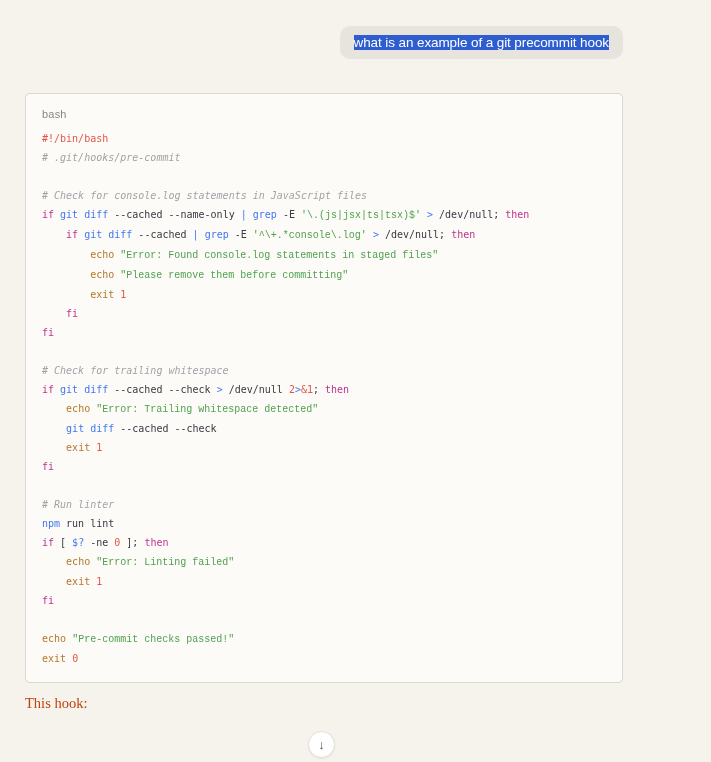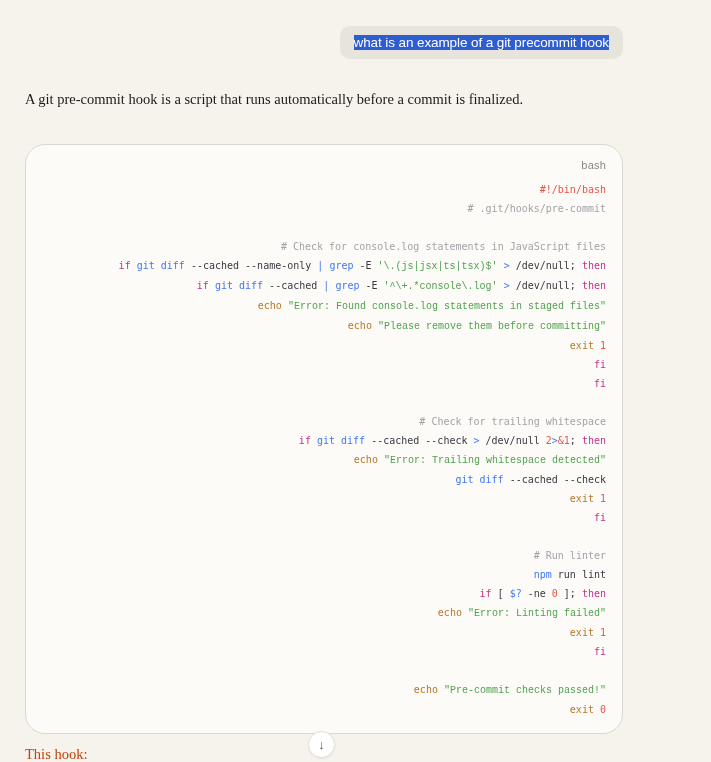--- a/index.html
+++ b/index.html
@@ -37,23 +37,22 @@
     line-height:21px;
     color:#1b1a16;
   }
   .prose .line { white-space:nowrap; }
 
   
   .code-block {
     margin-top:34px;
     background:#fcfbf8;
     border:1px solid #dad8d1;
-    border-radius:20px;
+    border-radius:5px;
     width:598px;
-    text-align:right;
   }
   .code-header {
     padding:14px 16px 9px 16px;
     font-size:11px;
     color:#8a8884;
     letter-spacing:0.2px;
   }
   .code-body {
     padding:0 16px 14px 16px;
     font-family:"DejaVu Sans Mono", monospace;
@@ -63,21 +62,21 @@
     color:#383a42;
   }
   .code-line { min-height:19px; }
   .tok-pl  { color:#383a42; }
   .tok-kw  { color:#c0328e; }
   .tok-fn  { color:#4078f2; }
   .tok-bi  { color:#b5772a; }
   .tok-str { color:#50a14f;font-family:Liberation Mono, monospace; }
   .tok-num { color:#e45649; }
   .tok-red { color:#e45649; }
-  .tok-com { color:#a2a3a7; }
+  .tok-com { color:#a2a3a7; font-style:italic; }
   .tok-op  { color:#4078f2; }
   .tok-var { color:#4078f2; }
 
   
   .outro {
     margin-top:12px;
     font-family:"Liberation Serif", serif;
     font-size:14.5px;
     color:#c2410c;
   }
@@ -103,21 +102,20 @@
 <div class="page">
   <div class="content">
 
     <div class="user-row">
       <div class="user-bubble">
         <span class="selected">what is an example of a git precommit hook</span>
       </div>
     </div>
 
     <div class="prose">
-      <div class="line">A git pre-commit hook is a script that runs automatically before a commit is finalized.</div>
     </div>
 
     <div class="code-block">
       <div class="code-header">bash</div>
       <div class="code-body"><div class="code-line"><span class="tok-red">#!/bin/bash</span></div><div class="code-line"><span class="tok-com"># .git/hooks/pre-commit</span></div><div class="code-line"></div><div class="code-line"><span class="tok-com"># Check for console.log statements in JavaScript files</span></div><div class="code-line"><span class="tok-kw">if</span><span class="tok-pl"> </span><span class="tok-fn">git diff</span><span class="tok-pl"> --cached --name-only </span><span class="tok-op">|</span><span class="tok-pl"> </span><span class="tok-fn">grep</span><span class="tok-pl"> -E </span><span class="tok-str">'\.(js|jsx|ts|tsx)$'</span><span class="tok-pl"> </span><span class="tok-op">&gt;</span><span class="tok-pl"> /dev/null; </span><span class="tok-kw">then</span></div><div class="code-line"><span class="tok-pl">    </span><span class="tok-kw">if</span><span class="tok-pl"> </span><span class="tok-fn">git diff</span><span class="tok-pl"> --cached </span><span class="tok-op">|</span><span class="tok-pl"> </span><span class="tok-fn">grep</span><span class="tok-pl"> -E </span><span class="tok-str">'^\+.*console\.log'</span><span class="tok-pl"> </span><span class="tok-op">&gt;</span><span class="tok-pl"> /dev/null; </span><span class="tok-kw">then</span></div><div class="code-line"><span class="tok-pl">        </span><span class="tok-bi">echo</span><span class="tok-pl"> </span><span class="tok-str">"Error: Found console.log statements in staged files"</span></div><div class="code-line"><span class="tok-pl">        </span><span class="tok-bi">echo</span><span class="tok-pl"> </span><span class="tok-str">"Please remove them before committing"</span></div><div class="code-line"><span class="tok-pl">        </span><span class="tok-bi">exit</span><span class="tok-pl"> </span><span class="tok-num">1</span></div><div class="code-line"><span class="tok-pl">    </span><span class="tok-kw">fi</span></div><div class="code-line"><span class="tok-kw">fi</span></div><div class="code-line"></div><div class="code-line"><span class="tok-com"># Check for trailing whitespace</span></div><div class="code-line"><span class="tok-kw">if</span><span class="tok-pl"> </span><span class="tok-fn">git diff</span><span class="tok-pl"> --cached --check </span><span class="tok-op">&gt;</span><span class="tok-pl"> /dev/null </span><span class="tok-num">2</span><span class="tok-op">&gt;</span><span class="tok-num">&amp;1</span><span class="tok-pl">; </span><span class="tok-kw">then</span></div><div class="code-line"><span class="tok-pl">    </span><span class="tok-bi">echo</span><span class="tok-pl"> </span><span class="tok-str">"Error: Trailing whitespace detected"</span></div><div class="code-line"><span class="tok-pl">    </span><span class="tok-fn">git diff</span><span class="tok-pl"> --cached --check</span></div><div class="code-line"><span class="tok-pl">    </span><span class="tok-bi">exit</span><span class="tok-pl"> </span><span class="tok-num">1</span></div><div class="code-line"><span class="tok-kw">fi</span></div><div class="code-line"></div><div class="code-line"><span class="tok-com"># Run linter</span></div><div class="code-line"><span class="tok-fn">npm</span><span class="tok-pl"> run lint</span></div><div class="code-line"><span class="tok-kw">if</span><span class="tok-pl"> [ </span><span class="tok-var">$?</span><span class="tok-pl"> -ne </span><span class="tok-num">0</span><span class="tok-pl"> ]; </span><span class="tok-kw">then</span></div><div class="code-line"><span class="tok-pl">    </span><span class="tok-bi">echo</span><span class="tok-pl"> </span><span class="tok-str">"Error: Linting failed"</span></div><div class="code-line"><span class="tok-pl">    </span><span class="tok-bi">exit</span><span class="tok-pl"> </span><span class="tok-num">1</span></div><div class="code-line"><span class="tok-kw">fi</span></div><div class="code-line"></div><div class="code-line"><span class="tok-bi">echo</span><span class="tok-pl"> </span><span class="tok-str">"Pre-commit checks passed!"</span></div><div class="code-line"><span class="tok-bi">exit</span><span class="tok-pl"> </span><span class="tok-num">0</span></div></div>
     </div>
 
     <div class="outro">This hook:</div>
   </div>
 

